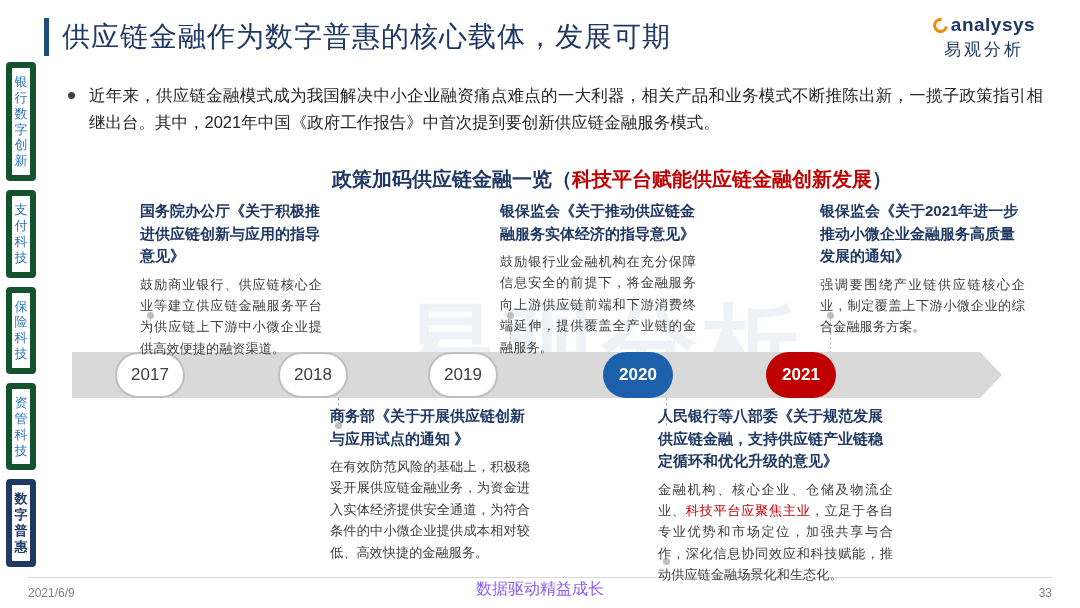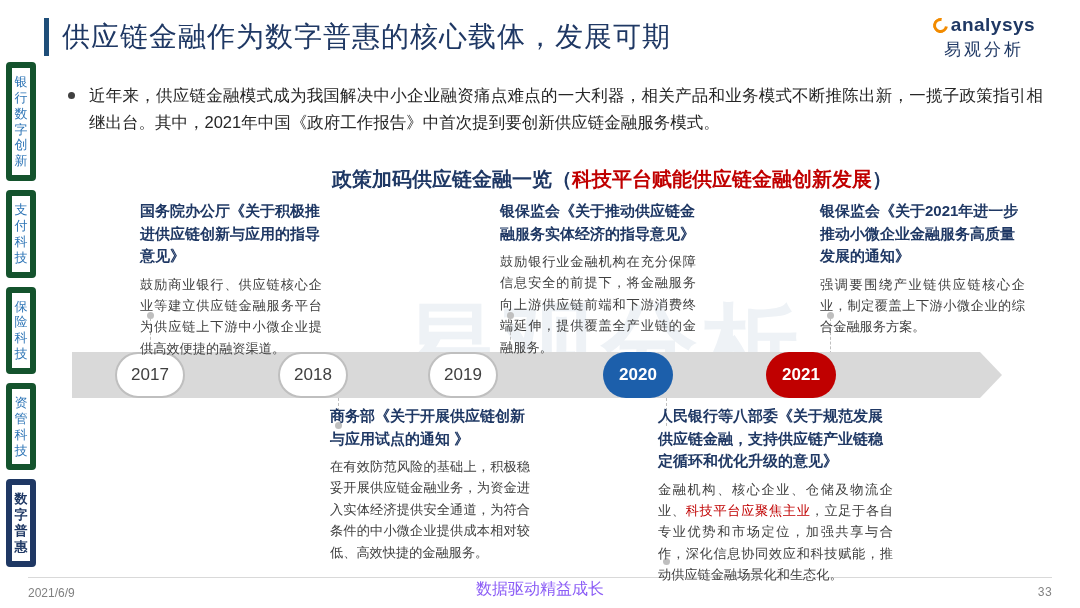--- a/index.html
+++ b/index.html
@@ -215,21 +215,21 @@
   }
   #footer-center {
     position: absolute;
     left: 0; right: 0; bottom: 8px;
     text-align: center;
     font-size: 16px; color: #8b5cf6;
   }
   #footer-page {
     position: absolute;
     right: 28px; bottom: 8px;
-    font-size: 12px; color: #808080; font-family: Liberation Mono, monospace;
+    font-size: 12px; color: #808080;
   }
 </style>
 </head>
 <body>
 
 <div id="page">
 
   <div id="title-bar">
     <div id="title-accent"></div>
     <div id="title-text">供应链金融作为数字普惠的核心载体，发展可期</div>

